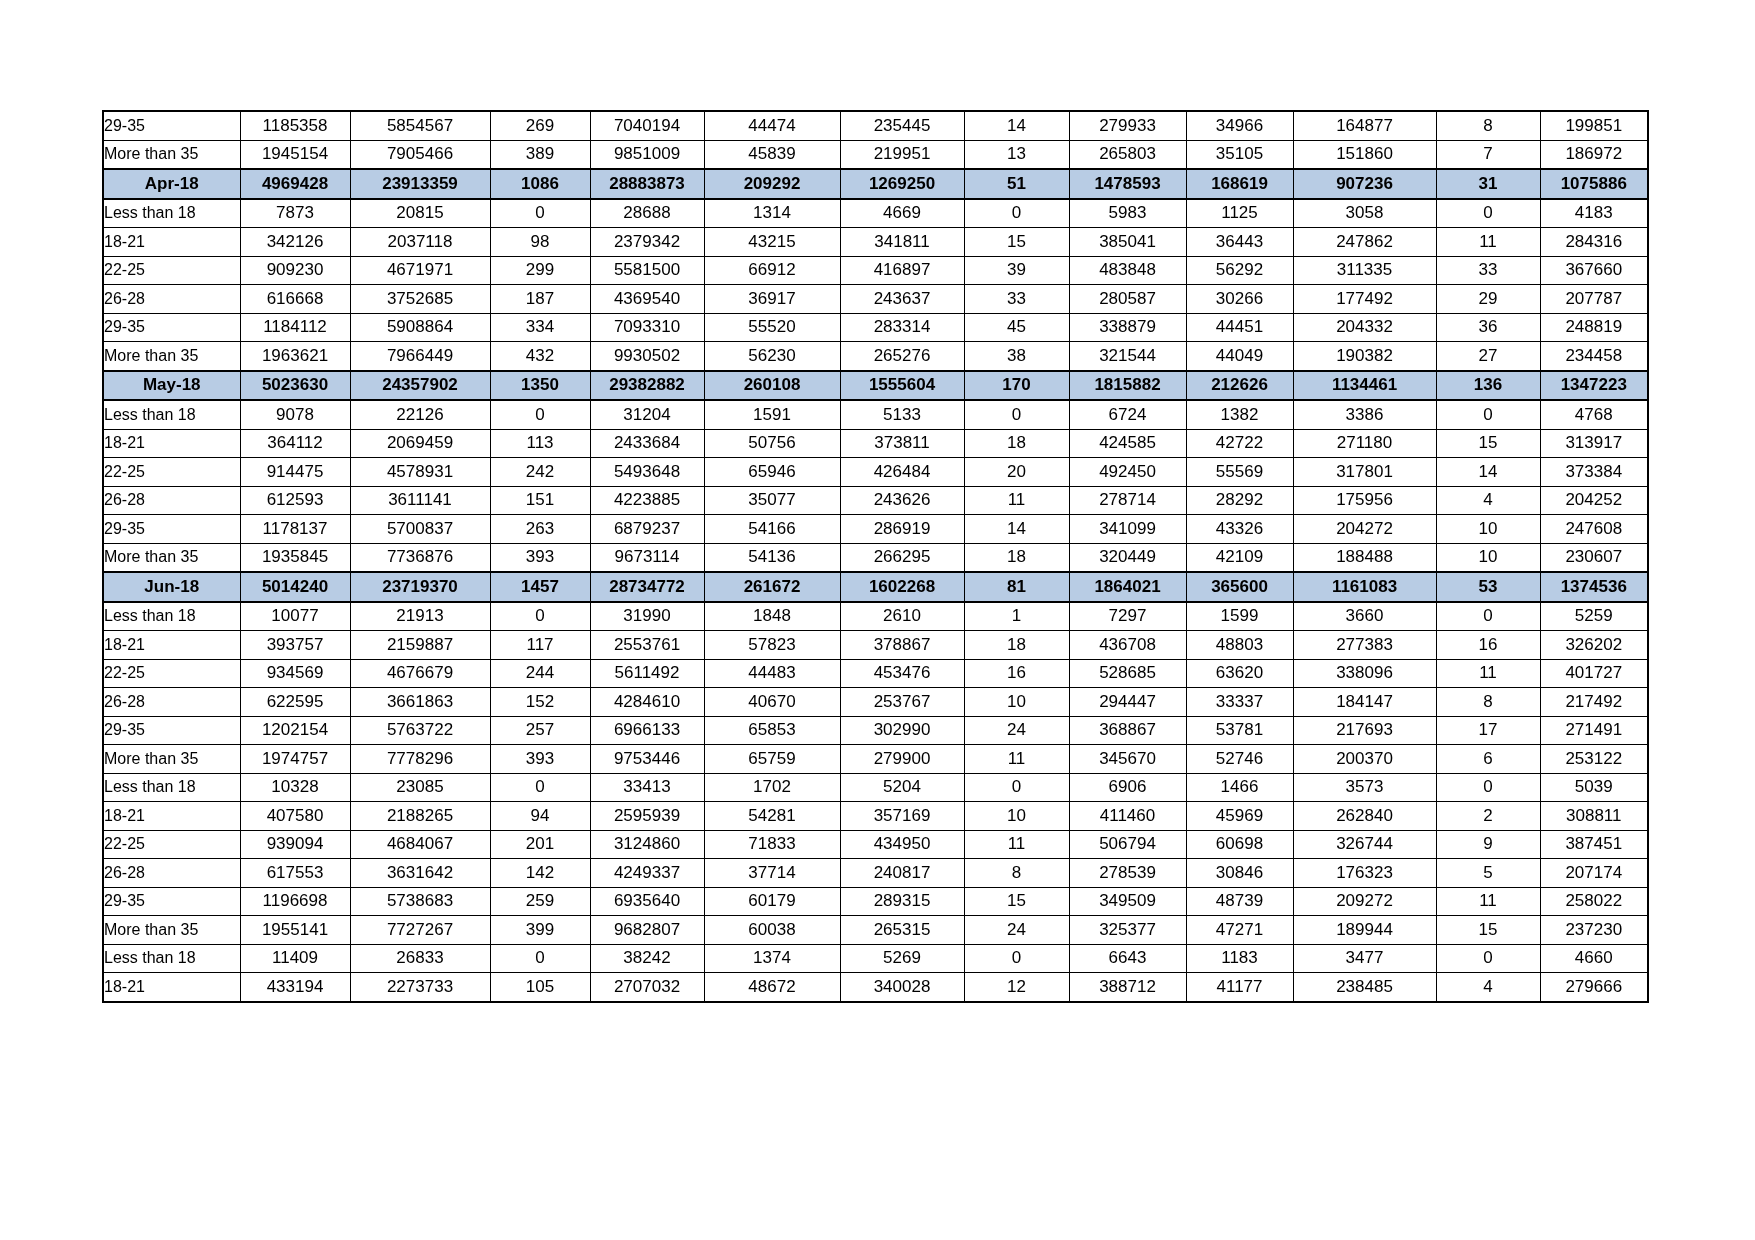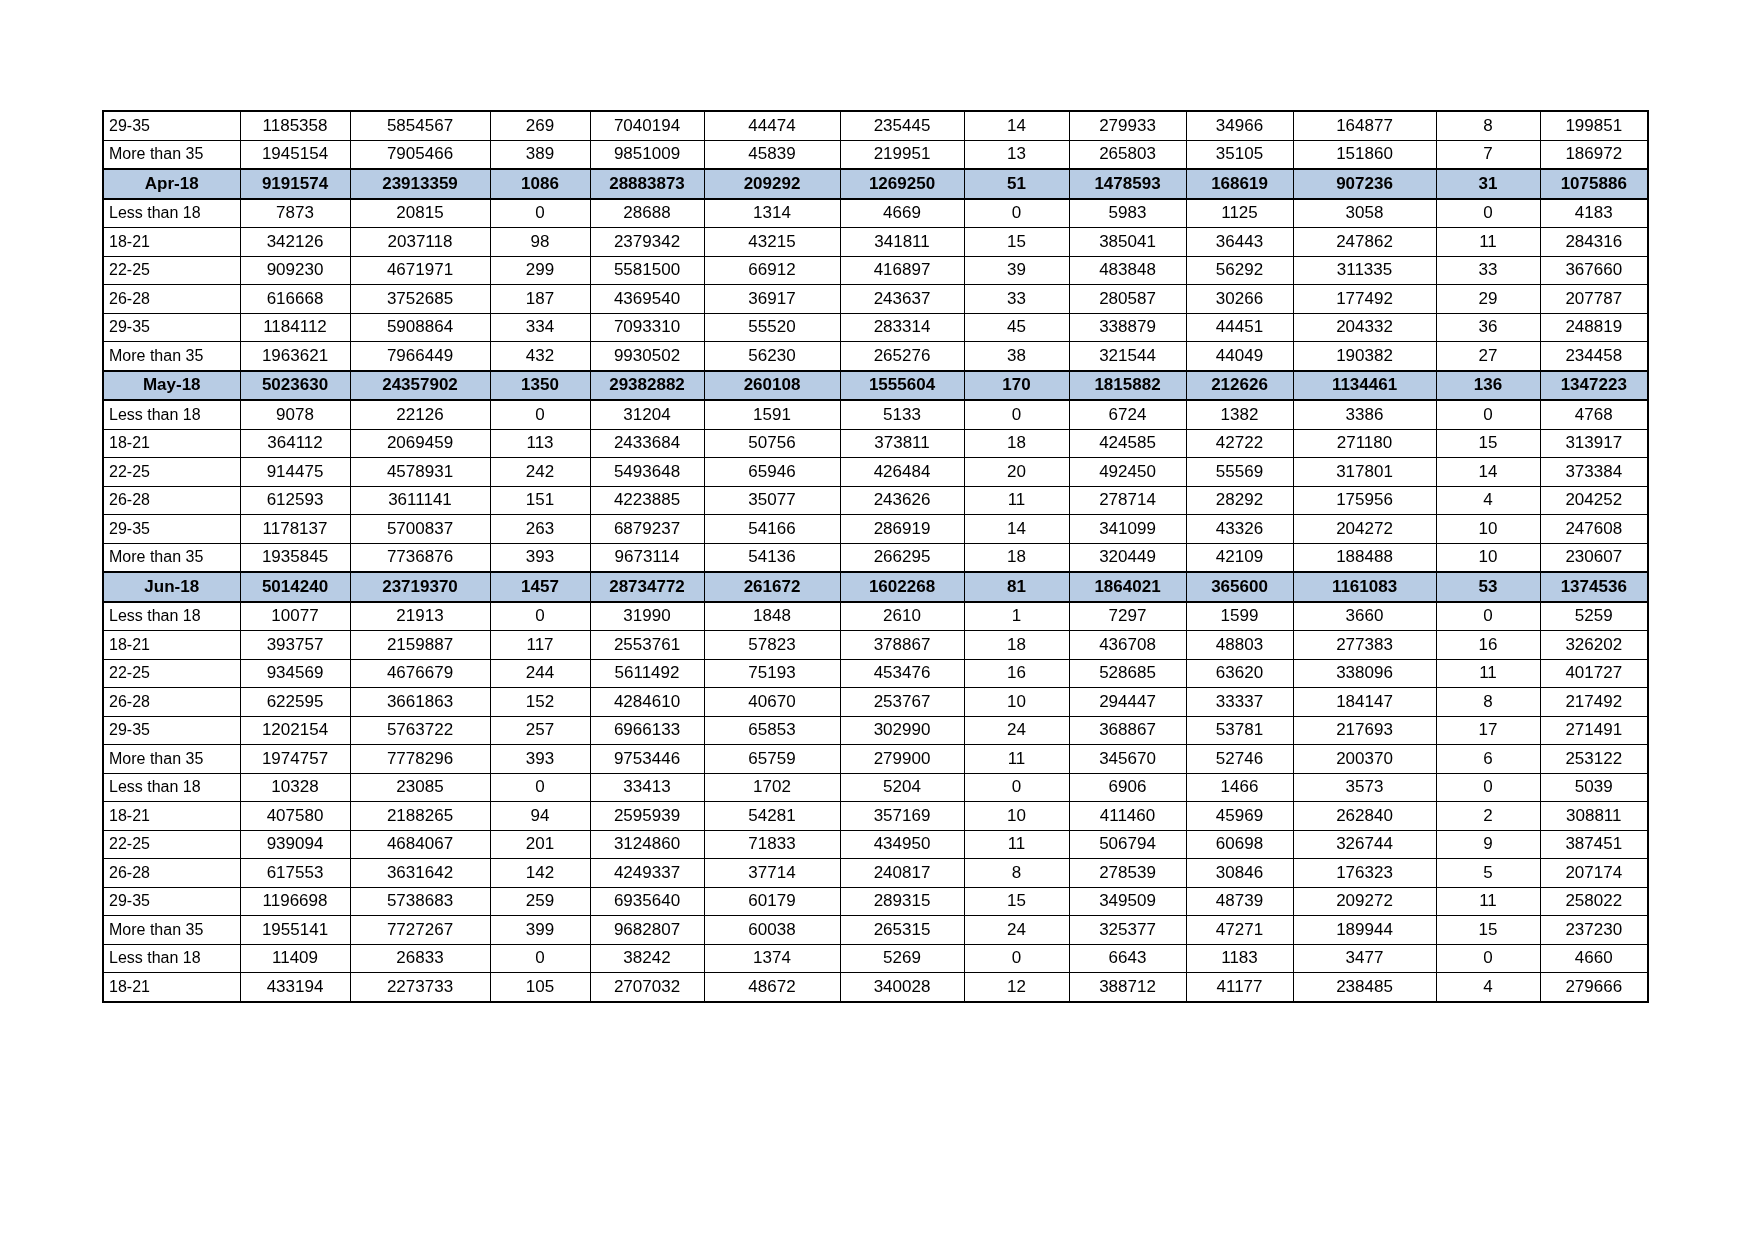--- a/index.html
+++ b/index.html
@@ -23,21 +23,20 @@
     height:27.5px;
     font-size:17px;
     text-align:center;
     vertical-align:middle;
     white-space:nowrap;
     overflow:hidden;
     padding:0;
   }
   .sheet-table td.label-cell{
     text-align:left;
-    padding-left:5px;
     font-size:16px;
   }
   .sheet-table tr.summary td{
     background:var(--summary-bg,#b8cce4);
     font-weight:bold;
     border-top:2.6px solid #000;
     border-bottom:2.6px solid #000;
   }
   .sheet-table tr.summary td.label-cell{
     text-align:center;
@@ -104,21 +103,21 @@
         <td class="value-cell">219951</td>
         <td class="value-cell">13</td>
         <td class="value-cell">265803</td>
         <td class="value-cell">35105</td>
         <td class="value-cell">151860</td>
         <td class="value-cell">7</td>
         <td class="value-cell">186972</td>
       </tr>
       <tr class="summary">
         <td class="label-cell">Apr-18</td>
-        <td class="value-cell">9191574</td>
+        <td class="value-cell">4969428</td>
         <td class="value-cell">23913359</td>
         <td class="value-cell">1086</td>
         <td class="value-cell">28883873</td>
         <td class="value-cell">209292</td>
         <td class="value-cell">1269250</td>
         <td class="value-cell">51</td>
         <td class="value-cell">1478593</td>
         <td class="value-cell">168619</td>
         <td class="value-cell">907236</td>
         <td class="value-cell">31</td>
@@ -363,21 +362,21 @@
         <td class="value-cell">277383</td>
         <td class="value-cell">16</td>
         <td class="value-cell">326202</td>
       </tr>
       <tr>
         <td class="label-cell">22-25</td>
         <td class="value-cell">934569</td>
         <td class="value-cell">4676679</td>
         <td class="value-cell">244</td>
         <td class="value-cell">5611492</td>
-        <td class="value-cell">75193</td>
+        <td class="value-cell">44483</td>
         <td class="value-cell">453476</td>
         <td class="value-cell">16</td>
         <td class="value-cell">528685</td>
         <td class="value-cell">63620</td>
         <td class="value-cell">338096</td>
         <td class="value-cell">11</td>
         <td class="value-cell">401727</td>
       </tr>
       <tr>
         <td class="label-cell">26-28</td>

